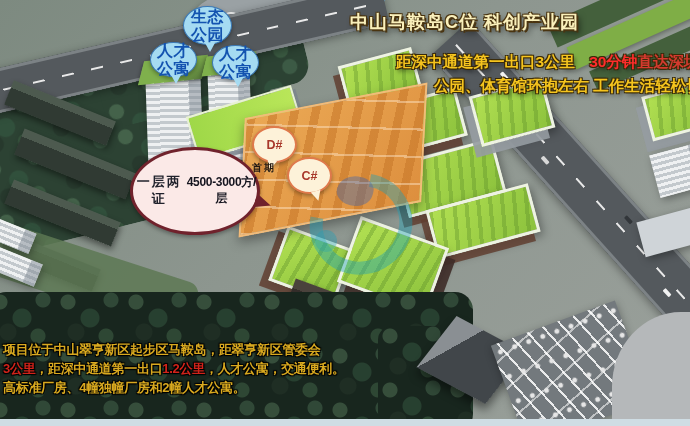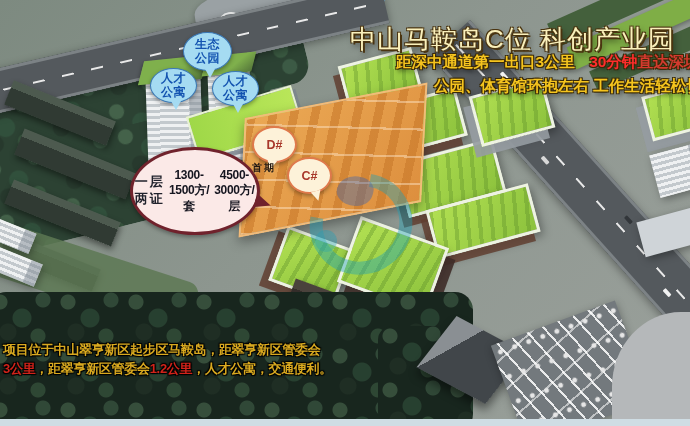--- a/index.html
+++ b/index.html
@@ -104,43 +104,43 @@
   .watermark{left:305px;top:172px;width:95px;height:85px;z-index:5;opacity:.75;}
   .wm-arc{position:absolute;left:4px;top:2px;width:78px;height:74px;border:13px solid rgba(28,160,185,.55);
     border-radius:50%;border-top-color:transparent;transform:rotate(-35deg);}
   .wm-petal{position:absolute;left:32px;top:4px;width:36px;height:30px;background:rgba(45,95,185,.5);
     border-radius:60% 40% 55% 45%;transform:rotate(15deg);}
   .wm-dot{position:absolute;left:10px;top:58px;width:22px;height:22px;background:rgba(28,160,185,.5);border-radius:50%;}
   .bubble{position:absolute;border-radius:50%;display:flex;align-items:center;justify-content:center;
     text-align:center;font-weight:bold;z-index:10;box-shadow:0 2px 4px rgba(0,0,0,.35);}
   .bubble .tail{position:absolute;width:0;height:0;}
   .b-blue{background:#a5dbf2;border:1.5px solid #3a78b5;color:#1353b0;
-    font-size:12px;line-height:1.12;letter-spacing:.5px;margin-top:26px;}
+    font-size:16px;line-height:1.12;letter-spacing:.5px;}
   .b-blue .tail{left:44%;bottom:-8px;border-left:5px solid transparent;border-right:5px solid transparent;border-top:9px solid #a5dbf2;}
   .b-blue span{width:2.4em;word-break:break-all;}
   .b-eco{left:183px;top:6px;width:47px;height:37px;}
   .b-tal1{left:150px;top:42px;width:45px;height:33px;}
   .b-tal2{left:212px;top:45px;width:45px;height:33px;}
   .b-cream{background:#fdf2d9;border:2px solid #df7a4c;color:#a8382b;font-size:12.5px;}
   .b-cream .tail{border-left:5px solid transparent;border-right:5px solid transparent;border-top:10px solid #fdf2d9;}
   .b-d{left:252px;top:126px;width:41px;height:33px;}
   .b-d .tail{left:30%;bottom:-9px;transform:rotate(14deg);}
   .b-c{left:287px;top:157px;width:41px;height:33px;}
   .b-c .tail{left:55%;bottom:-9px;transform:rotate(-16deg);}
   .phase-label{left:252px;top:161px;z-index:11;font-size:10px;font-weight:900;color:#221811;
     letter-spacing:2px;text-shadow:0 1px 1px rgba(255,210,150,.35);}
   .b-info{left:130px;top:147px;width:124px;height:82px;border-radius:50%;
     background:#fbe9e7;border:3px solid #70222c;color:#15151f;flex-direction:row;line-height:1.3;}
   .b-info .l1{font-size:13px;font-weight:900;letter-spacing:2px;color:#20222c;}
   .b-info .l2,.b-info .l3{font-size:12px;font-weight:900;letter-spacing:-.3px;}
   .b-info .tail{right:-14px;bottom:22px;border-top:7px solid transparent;border-bottom:7px solid transparent;
     border-left:16px solid #70222c;transform:rotate(18deg);}
 
-  .headline{position:absolute;left:350px;top:22px;z-index:12;white-space:nowrap;
-    font-size:26px;font-weight:400;letter-spacing:1px;color:#faf0bb;
+  .headline{position:absolute;left:350px;top:10px;z-index:12;white-space:nowrap;
+    font-size:18px;font-weight:700;letter-spacing:1px;color:#faf0bb;
     text-shadow:2px 2px 0 #4a3410,-1px -1px 0 #4a3410,1px -1px 0 #4a3410,-1px 1px 0 #4a3410,3px 4px 6px rgba(0,0,0,.65);}
   .subline{position:absolute;z-index:12;white-space:nowrap;font-size:15.5px;font-weight:bold;
     color:#f5c41e;text-shadow:1px 1px 0 #3a2a08,-1px -1px 0 #3a2a08,1px -1px 0 #3a2a08,-1px 1px 0 #3a2a08,2px 3px 4px rgba(0,0,0,.6);}
   .sub1{left:396px;top:52px;}
   .sub2{left:434px;top:76px;}
   .hl-red{color:#ff2d2d;margin-left:14px;margin-top:40px;}
   .hl-red2{color:#d43a2f;}
 
   .desc{position:absolute;left:3px;top:341px;z-index:12;width:360px;
     font-size:13px;font-weight:bold;line-height:1.45;letter-spacing:-.3px;color:#d9a91f;
@@ -234,31 +234,31 @@
     <i class="tail"></i>
   </div>
   <div class="bubble b-cream b-c">
     <span>C#</span>
     <i class="tail"></i>
   </div>
   <div class="abs phase-label">首期</div>
 
   <div class="bubble b-info">
     <div class="l1">一层两证</div>
-    <div class="l2">1300-1500方/套</div>
     <div class="l3">4500-3000方/层</div>
     <i class="tail"></i>
   </div>
 
   <h1 class="headline" style="margin:0;">中山马鞍岛C位  科创产业园</h1>
   <div class="subline sub1">
     <span>距深中通道第一出口3公里</span><span class="hl-red">30分钟</span><span class="hl-red2">直达深圳宝</span>
   </div>
   <div class="subline sub2">公园、体育馆环抱左右  工作生活轻松切</div>
 
   <div class="desc">
     <div>项目位于中山翠亨新区起步区马鞍岛，距翠亨新区管委会</div>
     <div>
-      <span class="red">3公里</span><span>，距翠亨新区管委会</span><span class="red">1.2公里</span><span>，人才公寓，交通便利。</span>
+      <span class="red">3公里</span><span>，距深中通道第一出口</span><span class="red">1.2公里</span><span>，人才公寓，交通便利。</span>
     </div>
+    <div>高标准厂房、4幢独幢厂房和2幢人才公寓。</div>
   </div>
 
 </div>
 
 </body></html>

